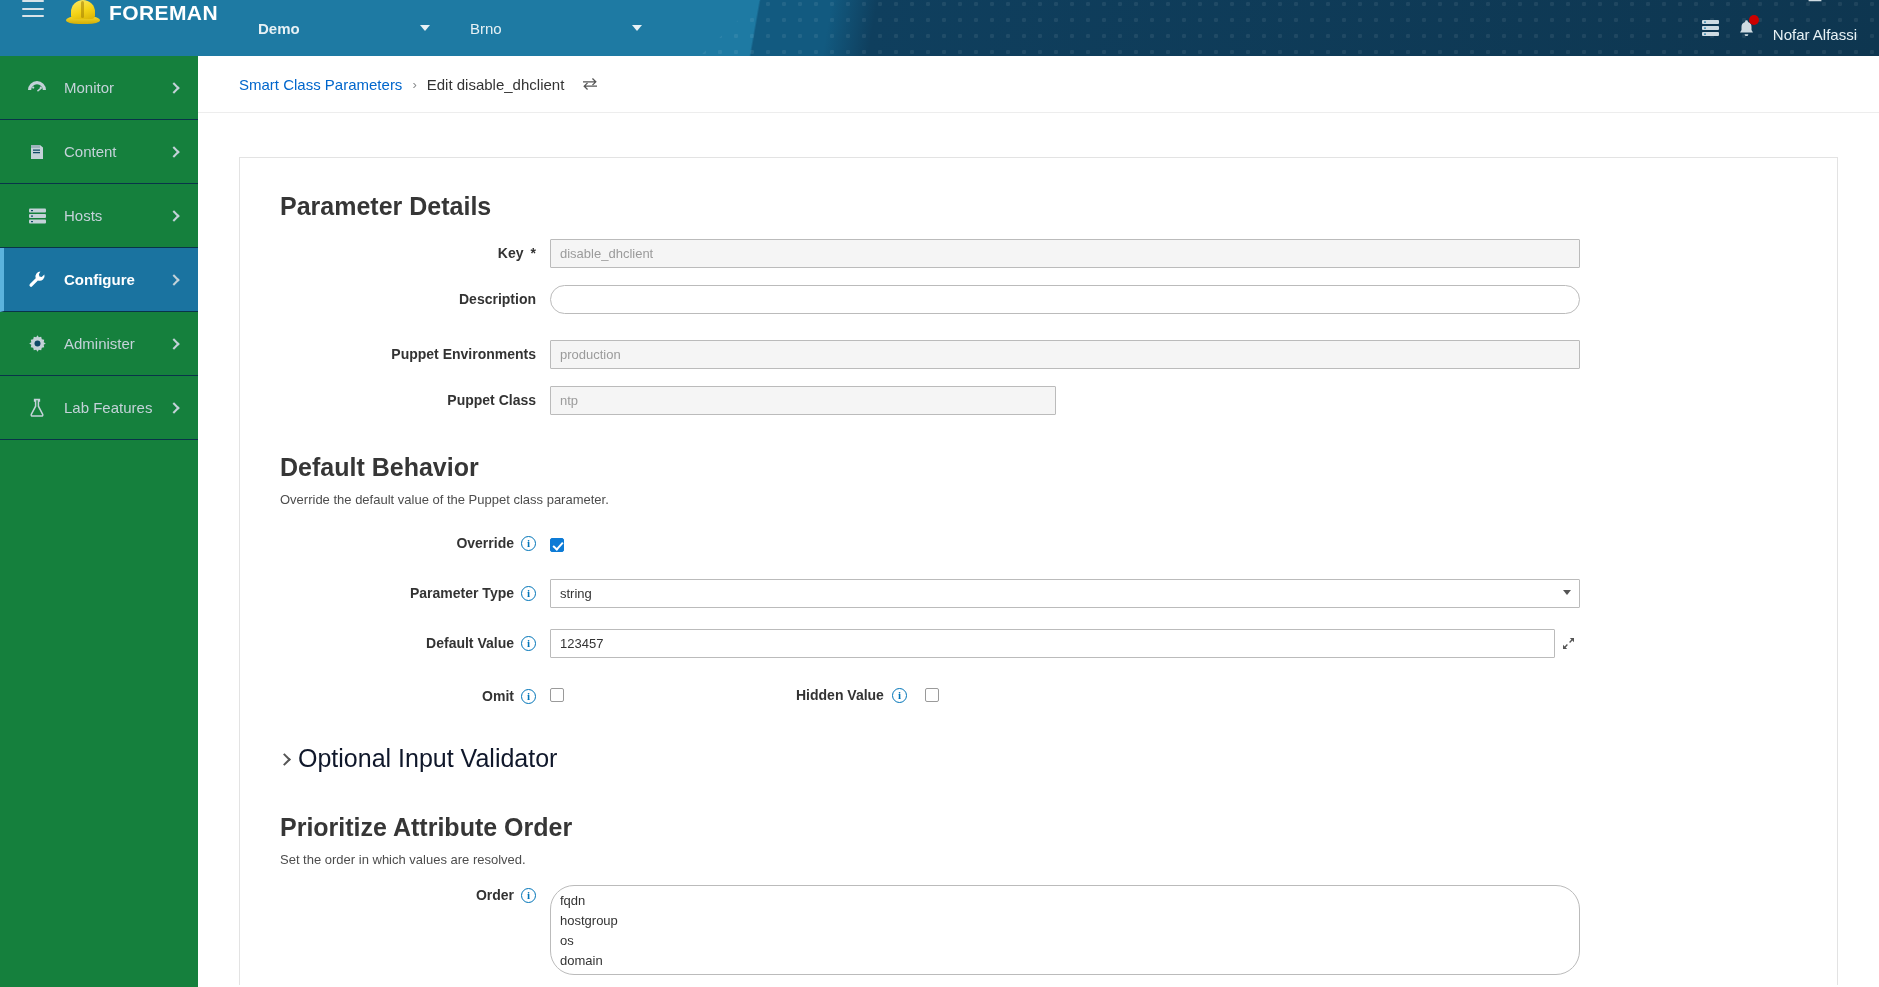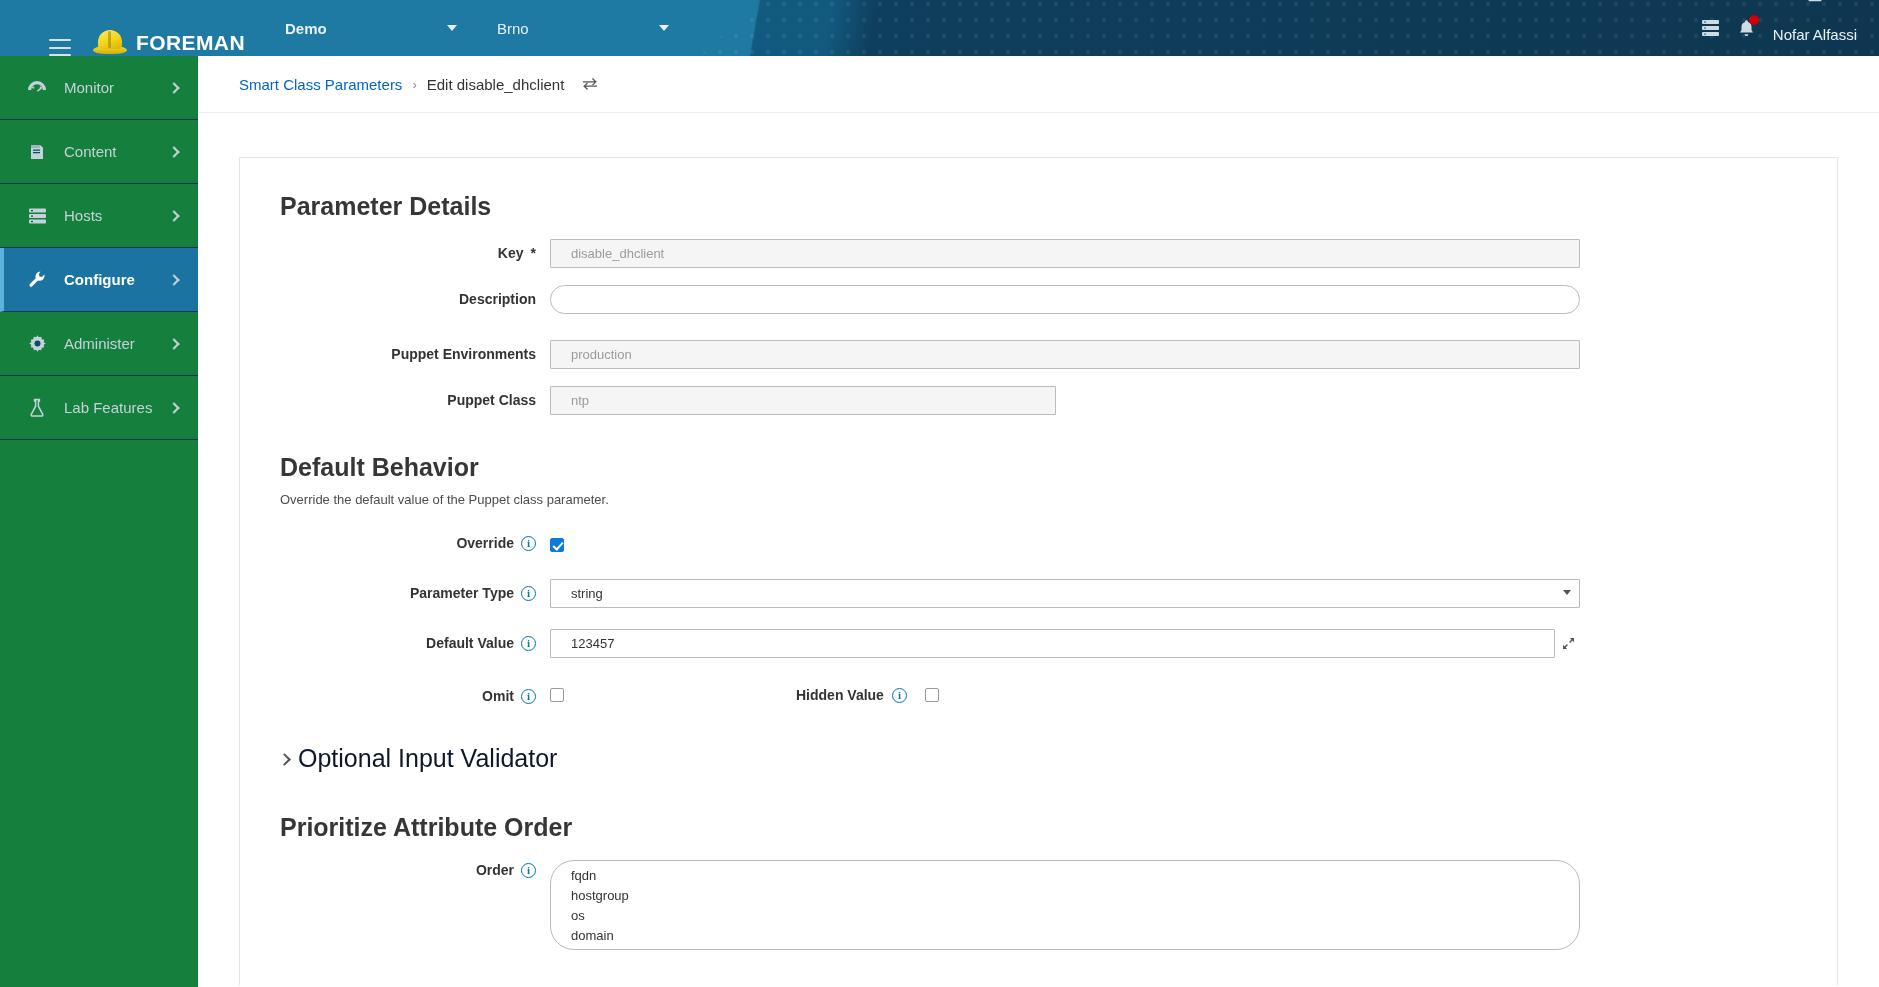--- a/index.html
+++ b/index.html
@@ -23,22 +23,22 @@
   .masthead-deco {
     position: absolute; top: 0; left: 700px;
     width: 1179px; height: 56px;
     background:
       radial-gradient(circle at 4px 4px, rgba(255,255,255,0.07) 2px, transparent 2.4px) 0 0/16px 16px,
       linear-gradient(100deg, #1e7aa3 0px, #1e7aa3 58px, #125a80 60px, #125a80 130px, #0f3f5e 175px, #0e3650 100%);
     clip-path: polygon(60px 0, 1179px 0, 1179px 56px, 0px 56px);
   }
   .masthead-inner {
     position: relative; z-index: 2;
-    display: flex; align-items: flex-end;
-    width: 100%; height: 100%; padding-left: 27px;
+    display: flex; align-items: flex-start;
+    width: 100%; height: 100%;
   }
   .hamburger {
     width: 22px; height: 17px;
     margin-left: 22px; margin-right: 22px;
     display: flex; flex-direction: column; justify-content: space-between;
     cursor: pointer;
   }
   .hamburger span { display: block; height: 2px; background: #d8e3e8; border-radius: 1px; }
 
   .brand { display: flex; align-items: center; gap: 9px; cursor: pointer; }
@@ -145,21 +145,21 @@
     width: 270px; text-align: right; padding-right: 14px;
     font-size: 14px; color: #333; font-weight: bold;
     line-height: 28px; display: flex; justify-content: flex-end; align-items: center; gap: 7px;
   }
   .req { color: #333; }
   .fld { flex: 1; max-width: 1030px; position: relative; }
 
   input.tf, textarea.tf, select.tf {
     width: 100%; height: 29px;
     border: 1px solid #bbb; border-radius: 1px;
-    padding: 3px 20px; font-size: 13px; color: #333;
+    padding: 3px 9px; font-size: 13px; color: #333;
     font-family: "Liberation Sans", sans-serif;
     background: #fff; outline: none;
   }
   input.tf[disabled], input.tf.ro { background: #f5f5f5; color: #9b9b9b; }
   textarea.tf { resize: none; border-radius: 24px; }
   select.tf { height: 29px; -webkit-appearance: none; appearance: none; background: #fff; padding-right: 26px; }
   .sel-wrap { position: relative; }
   .sel-caret {
     position: absolute; right: 9px; top: 11px; pointer-events: none;
     width: 0; height: 0;
@@ -451,20 +451,21 @@
         <span class="cb"></span>
       </div>
     </div>
 
     <div class="collapse-head">
       <span class="chev-r"></span>
       <span>Optional Input Validator</span>
     </div>
 
     <h2 class="sec-title">Prioritize Attribute Order</h2>
+    <p class="sec-sub">Set the order in which values are resolved.</p>
 
     <div class="form-row" style="margin-top:18px;">
       <div class="form-lbl" style="line-height:20px;">
         <span>Order</span>
         <span class="info-i">i</span>
       </div>
       <div class="fld">
         <textarea class="tf" style="height: 90px; line-height: 20px; padding-top: 5px;">fqdn
 hostgroup
 os

